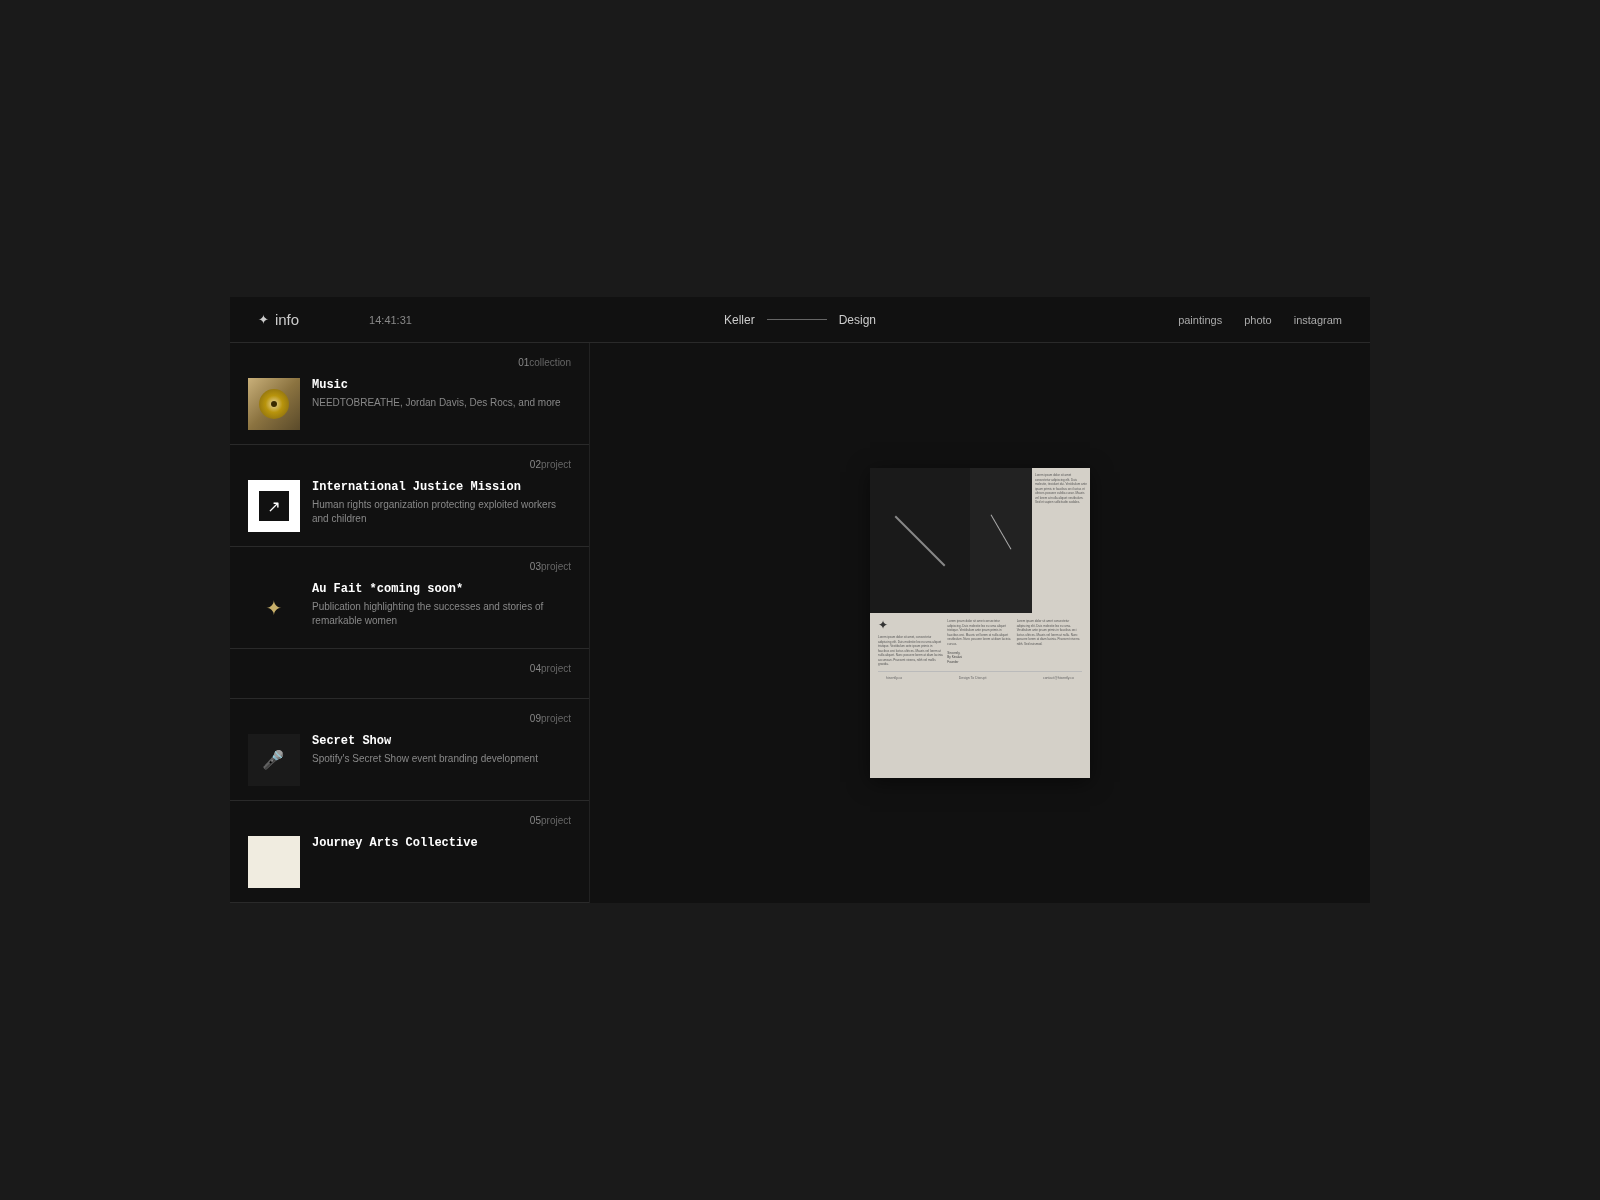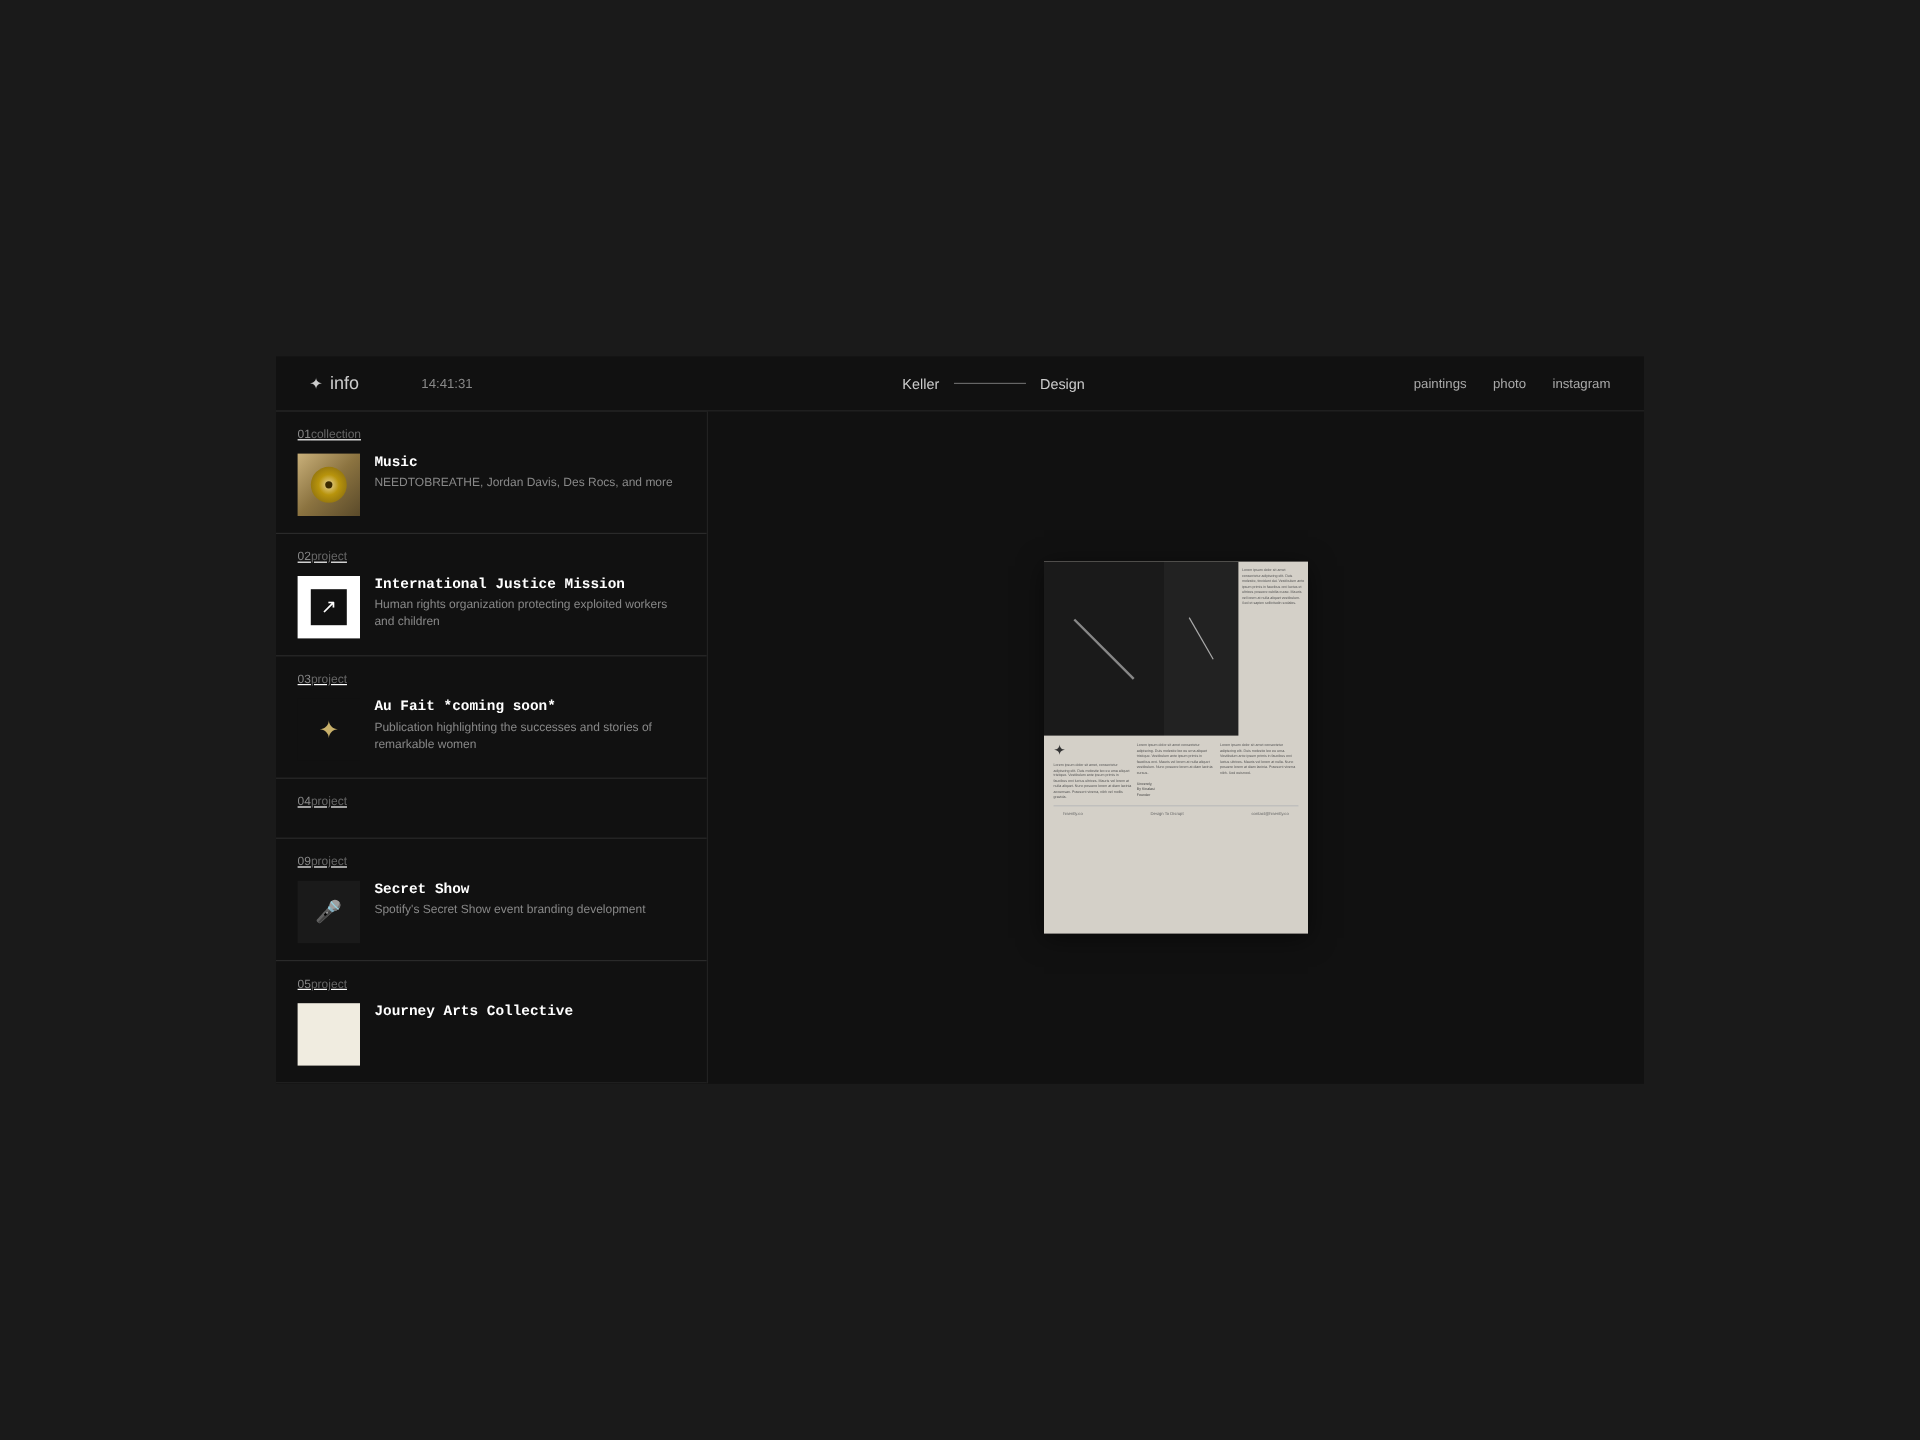--- a/index.html
+++ b/index.html
@@ -48,21 +48,20 @@
     }
     .header-brand {
       display: flex;
       align-items: center;
       gap: 12px;
       font-size: 12px;
       color: #cccccc;
       position: absolute;
       left: 50%;
       transform: translateX(-50%);
-      margin-left: 28px;
     }
     .brand-line {
       width: 60px;
       height: 1px;
       background: #666666;
     }
     .header-nav {
       display: flex;
       gap: 22px;
       font-size: 11px;
@@ -85,24 +84,23 @@
       border-right: 1px solid #222222;
       overflow-y: auto;
     }
     
     .list-item {
       border-bottom: 1px solid #2a2a2a;
       padding: 14px 18px;
     }
     .list-item-header {
       display: flex;
-      justify-content: flex-start;
+      justify-content: flex-end;
       align-items: center;
       margin-bottom: 10px;
-      text-decoration: underline;
     }
     .item-number {
       font-size: 10px;
       color: #888888;
     }
     .item-type {
       font-size: 10px;
       color: #666666;
     }
     .item-body {
@@ -315,21 +313,21 @@
   </style>
 </head>
 <body>
 
 <div class="app-window">
 
   <div class="header">
     <div class="header-left">
       <span class="header-icon">✦</span>
       <span class="header-info-label">info</span>
-      <span style="margin-left: 46px;" class="header-time">14:41:31</span>
+      <span style="margin-left: 64px;" class="header-time">14:41:31</span>
     </div>
     <div class="header-brand">
       <span>Keller</span>
       <div class="brand-line"></div>
       <span>Design</span>
     </div>
     <div class="header-nav">
       <a>paintings</a>
       <a>photo</a>
       <a>instagram</a>

